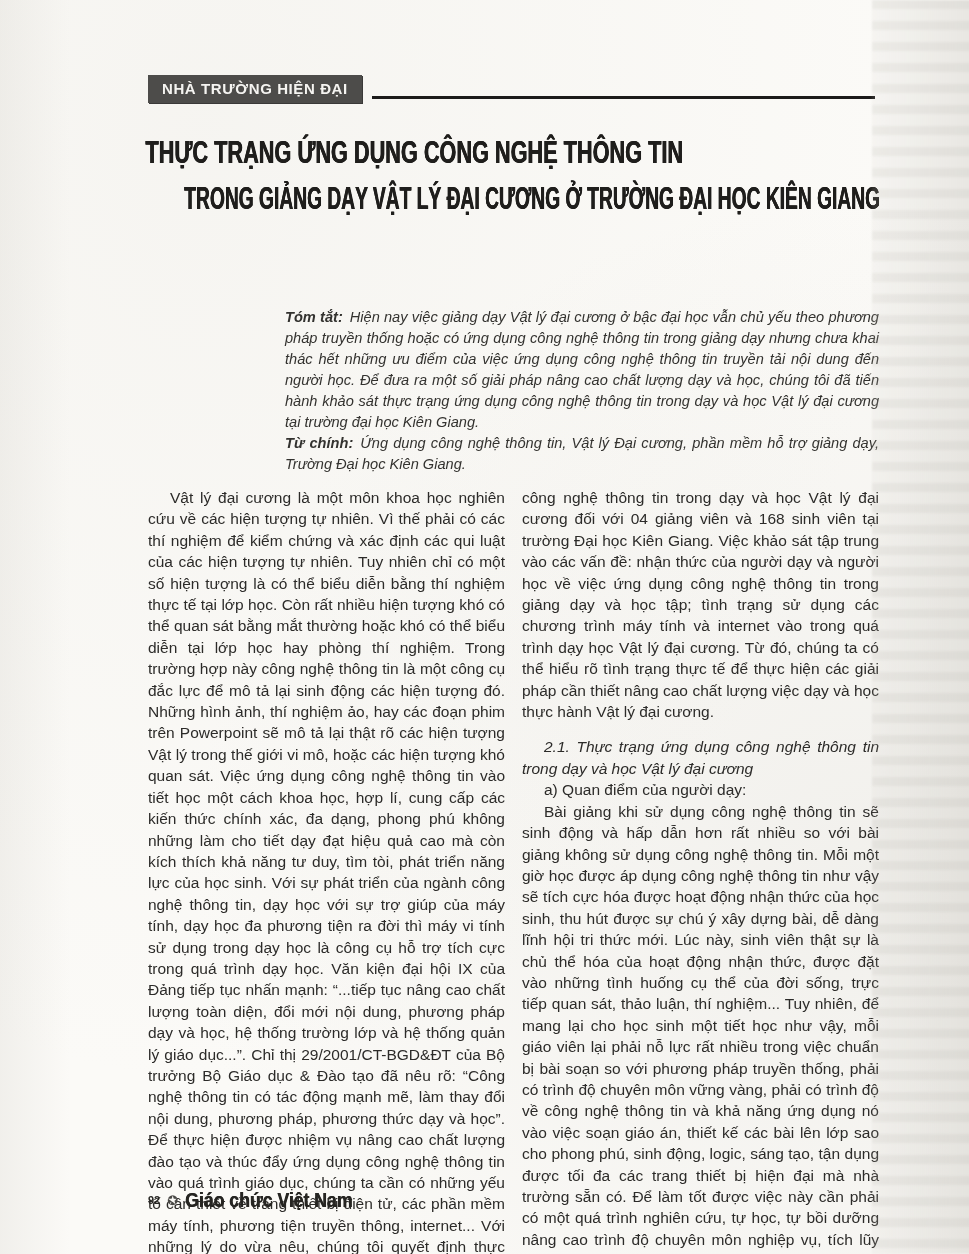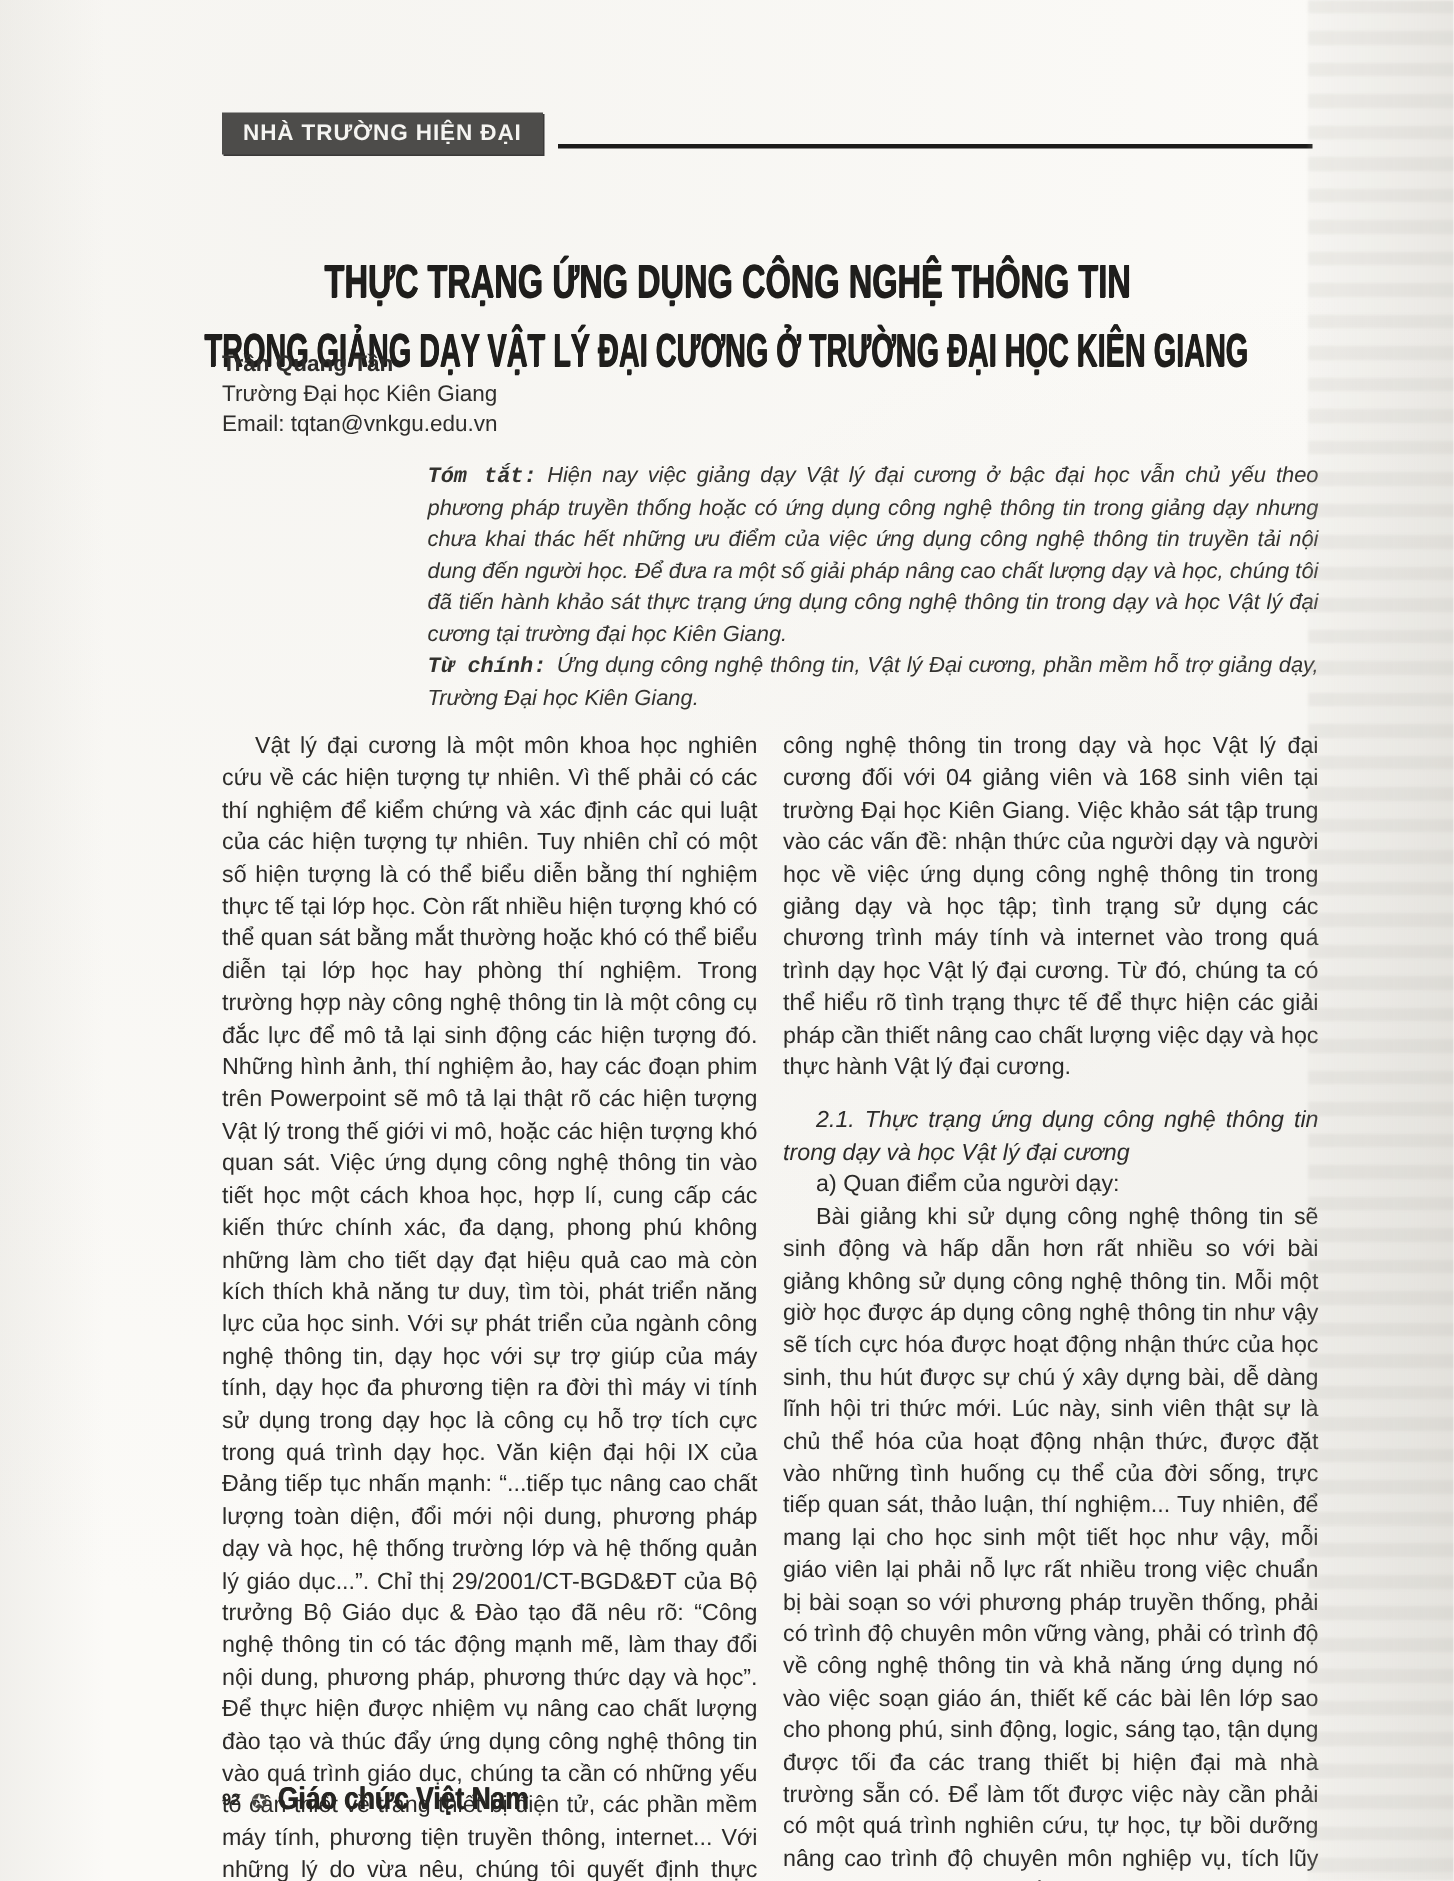--- a/index.html
+++ b/index.html
@@ -40,40 +40,39 @@
     padding:5px 14px 6px 14px;
     box-shadow:1px 1px 0 #3a3938;
   }
   .header-rule{
     position:absolute;left:372px;top:96px;width:503px;height:3px;
     background:#1c1b1a;
   }
 
   .title-block{
     position:absolute;left:0;top:130px;width:969px;
-    display:flex;flex-direction:column;align-items:center;
+    display:flex;flex-direction:column;
     color:#1f1e1c;
-    margin-top:35px;
   }
   .title-line{
     font-weight:bold;font-size:31px;line-height:46px;white-space:nowrap;
     text-shadow:0.7px 0 0 currentColor, 0 0.4px 0 currentColor;
   }
   .title-line.l1{transform:scaleX(.70);}
   .title-line.l2{transform:scaleX(.62);}
 
   .author-block{position:absolute;left:148px;top:233px;font-size:15px;line-height:20px;}
   .author-name{font-weight:bold;}
 
   .abstract-block{
     position:absolute;left:285px;top:307px;width:594px;
     font-size:14.6px;line-height:21px;font-style:italic;color:#33322f;
     text-align:justify;
   }
-  .inline-label{font-weight:bold;margin-right:7px;font-family:Liberation Mono, monospace;}
+  .inline-label{font-weight:bold;margin-right:7px;}
   .dates-line{margin-top:0;}
 
   .columns{
     position:absolute;left:148px;top:487px;width:731px;
     display:flex;gap:17px;
     font-size:15.5px;line-height:21.4px;color:#2c2b29;
   }
   .col{width:357px;text-align:justify;}
   .body-heading{font-weight:bold;padding-left:22px;margin:0 0 1px 0;}
   .body-par{margin:0;text-indent:22px;}
@@ -99,25 +98,20 @@
 <div class="page">
 
   <div class="category-bar">NHÀ TRƯỜNG HIỆN ĐẠI</div>
   <div class="header-rule"></div>
 
   <div class="title-block">
     <div class="title-line l1">THỰC TRẠNG ỨNG DỤNG CÔNG NGHỆ THÔNG TIN</div>
     <div class="title-line l2">TRONG GIẢNG DẠY VẬT LÝ ĐẠI CƯƠNG Ở TRƯỜNG ĐẠI HỌC KIÊN GIANG</div>
   </div>
 
-  <div class="author-block">
-    <div class="author-name">Trần Quang Tần</div>
-    <div>Trường Đại học Kiên Giang</div>
-    <div>Email: tqtan@vnkgu.edu.vn</div>
-  </div>
 
   <div class="abstract-block">
     <div>
       <span class="inline-label">Tóm tắt:</span><span>Hiện nay việc giảng dạy Vật lý đại cương ở bậc đại học vẫn chủ yếu theo phương pháp truyền thống hoặc có ứng dụng công nghệ thông tin trong giảng dạy nhưng chưa khai thác hết những ưu điểm của việc ứng dụng công nghệ thông tin truyền tải nội dung đến người học. Để đưa ra một số giải pháp nâng cao chất lượng dạy và học, chúng tôi đã tiến hành khảo sát thực trạng ứng dụng công nghệ thông tin trong dạy và học Vật lý đại cương tại trường đại học Kiên Giang.</span>
     </div>
     <div>
       <span class="inline-label">Từ chính:</span><span>Ứng dụng công nghệ thông tin, Vật lý Đại cương, phần mềm hỗ trợ giảng dạy, Trường Đại học Kiên Giang.</span>
     </div>
   </div>
 

